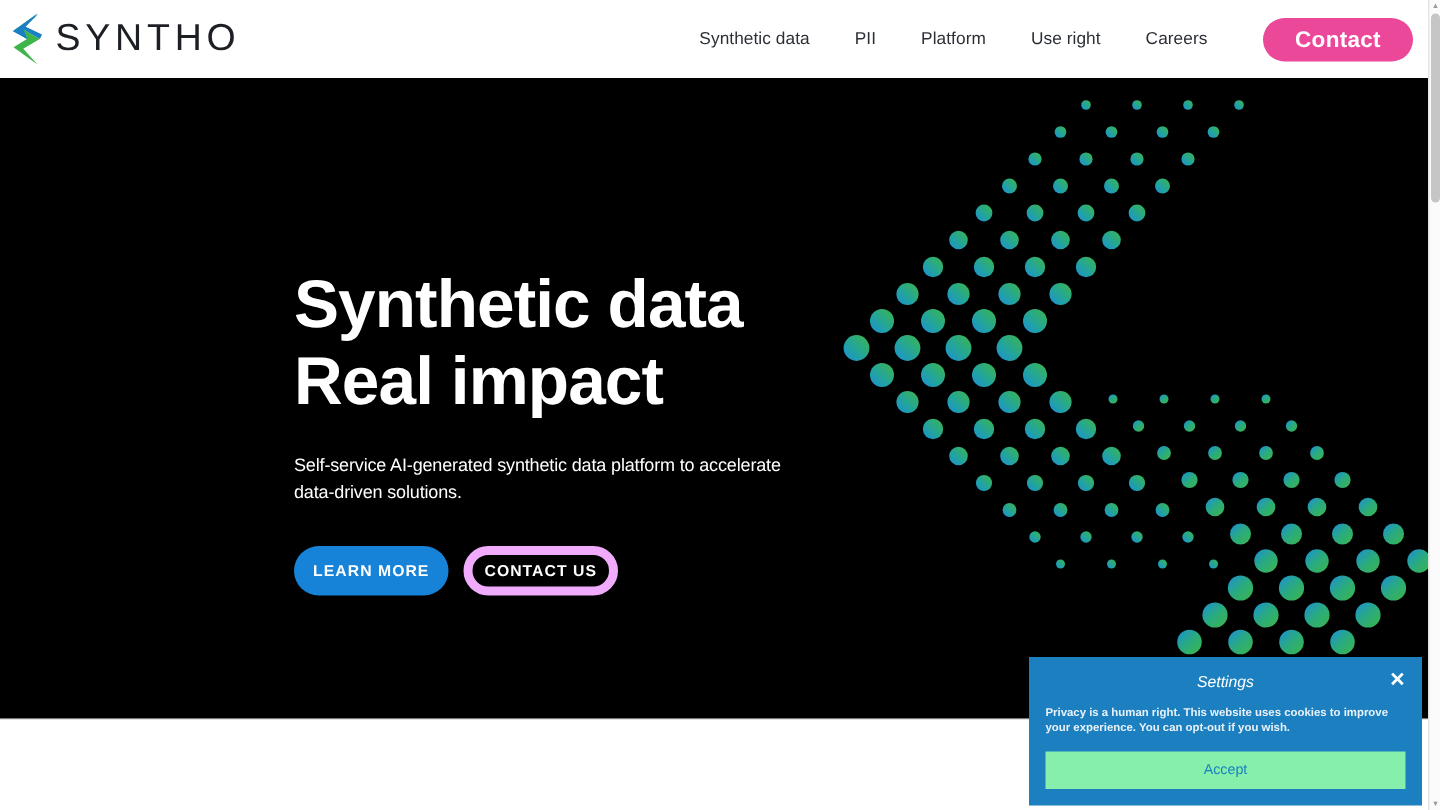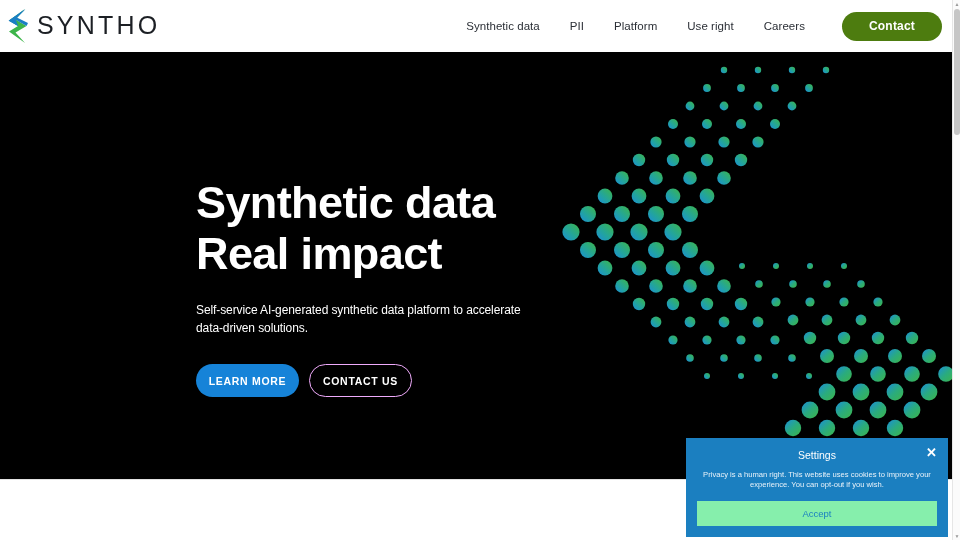--- a/index.html
+++ b/index.html
@@ -75,23 +75,23 @@
     white-space: nowrap;
     cursor: pointer;
   }
 
   .nav-cta {
     margin-left: 22px;
     margin-right: 10px;
     width: 100px;
     height: 29px;
     border-radius: 16px;
-    background: #4d7c0f;
-    color: #ffffff;
-    font-size: 12px;
+    background: #ec4899;
+    color: #ffffff;
+    font-size: 15px;
     font-weight: 700;
     display: flex;
     align-items: center;
     justify-content: center;
     border: none;
     cursor: pointer;
     letter-spacing: 0.2px;
     font-family: "Liberation Sans", sans-serif;
   }
 
@@ -168,21 +168,21 @@
     height: 33px;
     border-radius: 18px;
     background: transparent;
     color: #ffffff;
     font-size: 10.5px;
     font-weight: 700;
     letter-spacing: 0.7px;
     display: flex;
     align-items: center;
     justify-content: center;
-    border: 1px solid #f0abfc;
+    border: 6px solid #f0abfc;
     cursor: pointer;
     font-family: "Liberation Sans", sans-serif;
   }
 
   
   .after-hero {
     height: 61px;
     background: #ffffff;
     border-top: 1px solid #e3e3e3;
   }
@@ -203,20 +203,21 @@
     height: 18px;
     display: flex;
     align-items: center;
     justify-content: center;
   }
 
   .cookie-title {
     color: #ffffff;
     font-size: 10.5px;
     font-weight: 400;
+    font-style: italic;
   }
 
   .cookie-close {
     position: absolute;
     right: 0;
     top: 0px;
     color: #ffffff;
     font-size: 13px;
     font-weight: 700;
     line-height: 14px;
@@ -224,22 +225,21 @@
     border: none;
     cursor: pointer;
     font-family: "Liberation Sans", sans-serif;
   }
 
   .cookie-text {
     margin-top: 6px;
     color: #e9f2f9;
     font-size: 7.6px;
     line-height: 10px;
-    font-weight: 400;
-    text-align: center;
+    font-weight: 700;
   }
 
   .cookie-accept {
     margin-top: 11px;
     width: 100%;
     height: 25px;
     background: #86efac;
     color: #1b7fc0;
     border: none;
     font-size: 9.5px;

